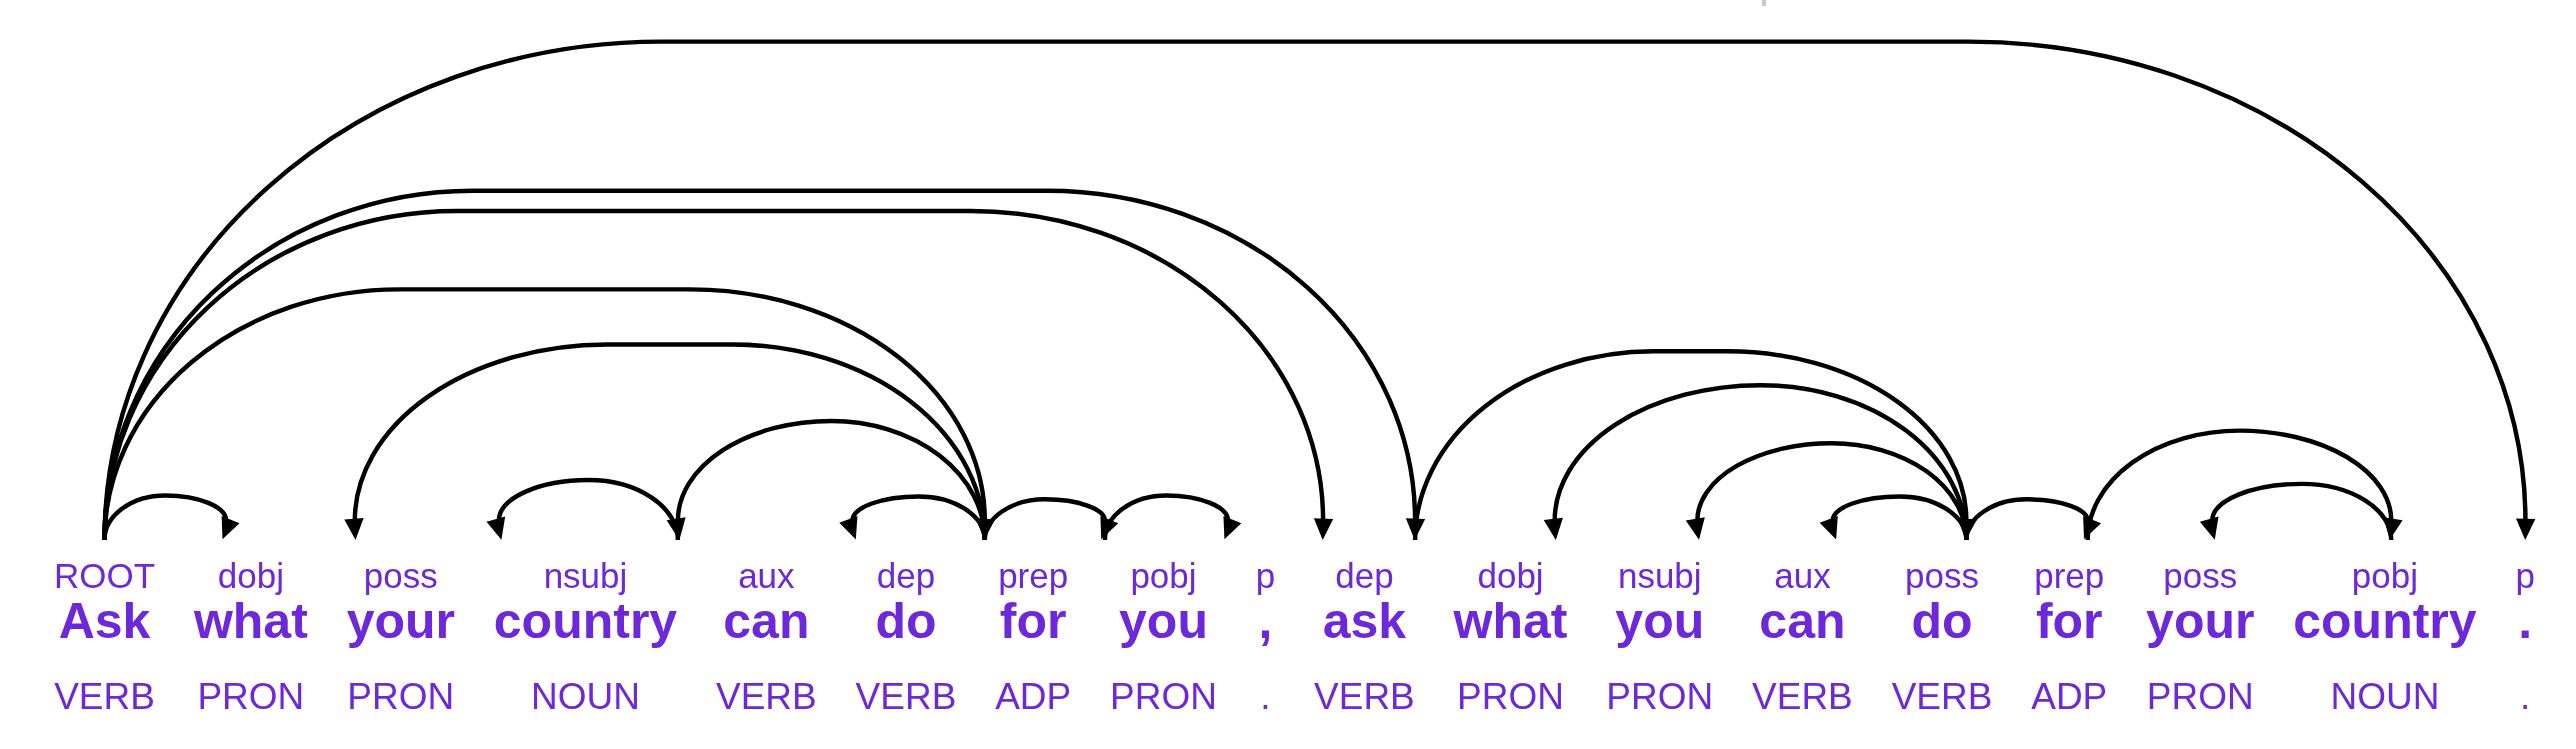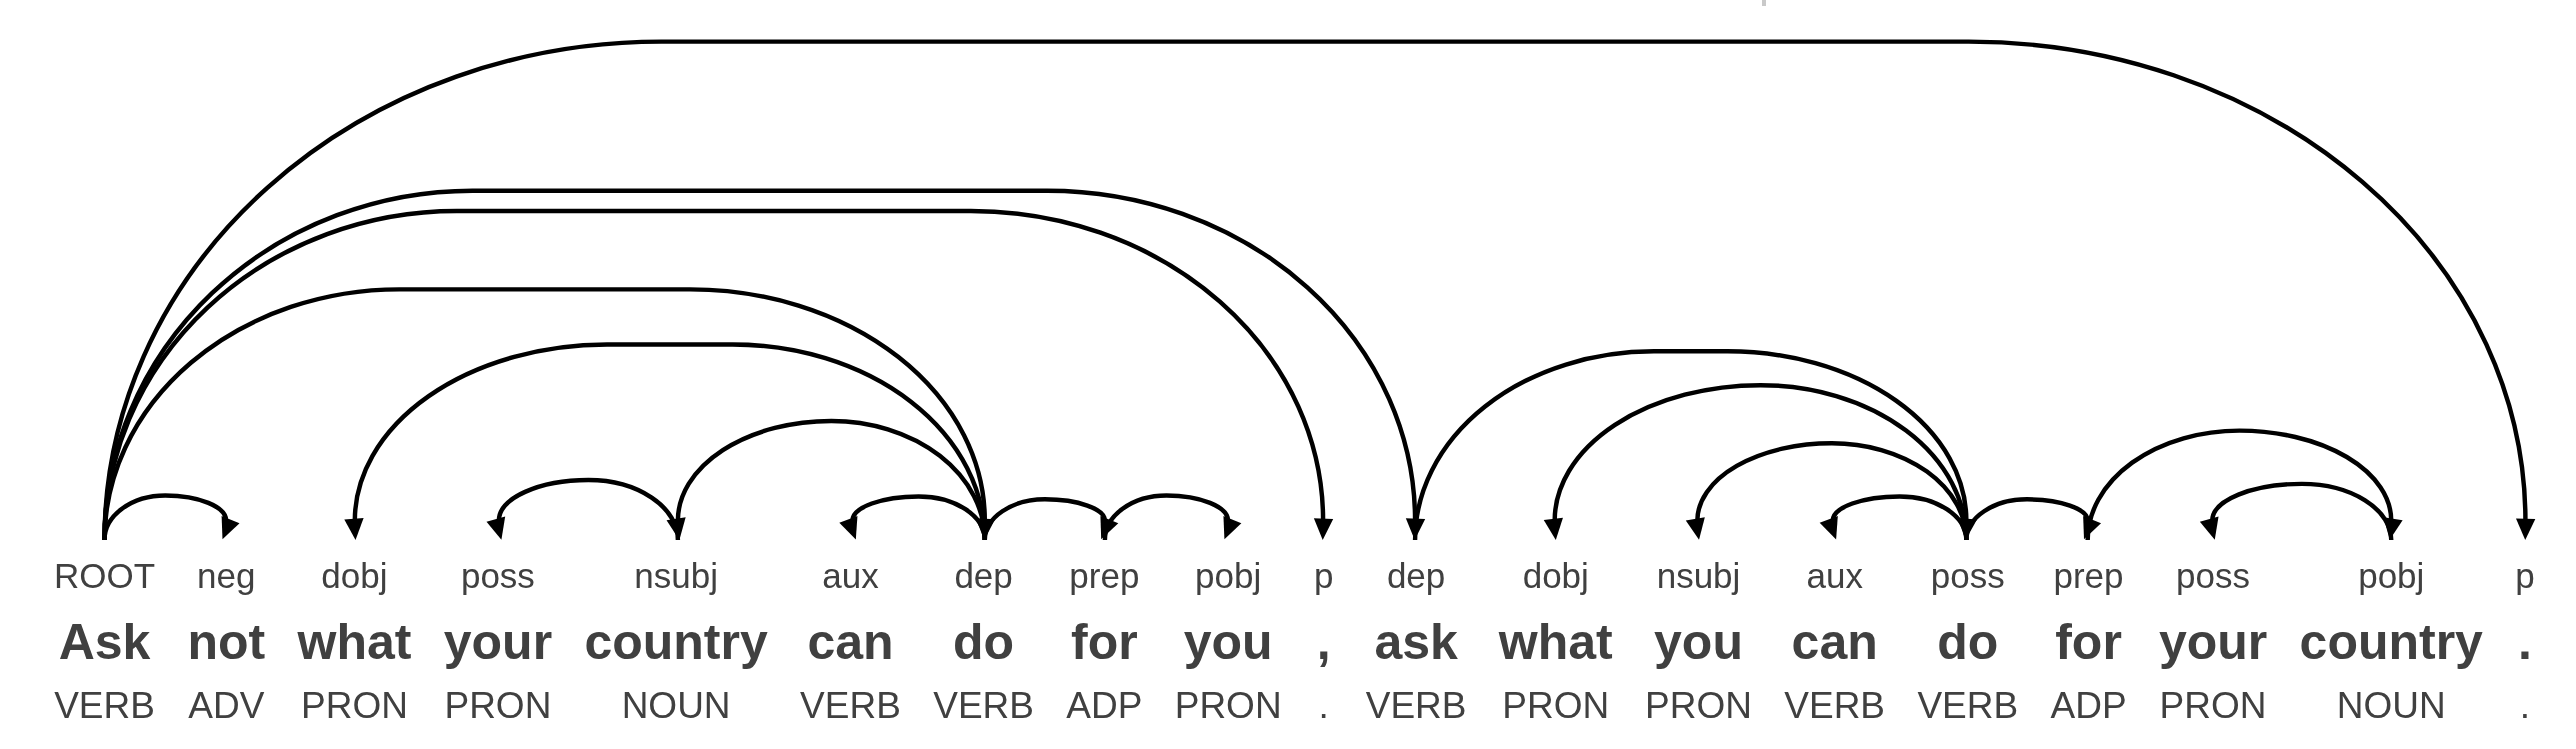--- a/index.html
+++ b/index.html
@@ -7,21 +7,21 @@
     padding: 0;
     background: #ffffff;
   }
   .stage {
     position: relative;
     width: 2544px;
     height: 750px;
     background: #ffffff;
     overflow: hidden;
     font-family: "Liberation Sans", "DejaVu Sans", sans-serif;
-    color: #404040;
+    color: #6d28d9;
   }
   svg.arcs {
     position: absolute;
     left: 0;
     top: 0;
     width: 2576px;
     height: 750px;
   }
   .token-row {
     position: absolute;
@@ -42,29 +42,29 @@
   }
   .dep-label {
     display: block;
     font-size: 35px;
     line-height: 35px;
     font-weight: 400;
     text-align: center;
   }
   .word {
     display: block;
-    margin-top: 24px;
+    margin-top: 3px;
     font-size: 50px;
     line-height: 50px;
     font-weight: 700;
     text-align: left;
   }
   .pos {
     display: block;
-    margin-top: 20px;
+    margin-top: 32px;
     font-size: 37px;
     line-height: 37px;
     font-weight: 400;
     text-align: center;
   }
   .stray-tick {
     position: absolute;
     top: 0;
   }
 </style>
@@ -110,25 +110,20 @@
       <path d="M 108 558 A 575.29484375 515 0 0 1 683.29484375 43 L 2034.43953125 43 A 575.29484375 495 0 0 1 2609.734375 538" fill="none" stroke="#000000" stroke-width="4.6"></path>
       <polygon points="2599.734375,536 2619.734375,536 2609.734375,558" fill="#000000" transform="rotate(1.1192235386700478 2609.734375 548)"></polygon>
     </svg>
   <div class="token-row">
       <div class="token">
         <span class="dep-label">ROOT</span>
         <span class="word">Ask</span>
         <span class="pos">VERB</span>
       </div>
       <div class="token">
-        <span class="dep-label">neg</span>
-        <span class="word">not</span>
-        <span class="pos">ADV</span>
-      </div>
-      <div class="token">
         <span class="dep-label">dobj</span>
         <span class="word">what</span>
         <span class="pos">PRON</span>
       </div>
       <div class="token">
         <span class="dep-label">poss</span>
         <span class="word">your</span>
         <span class="pos">PRON</span>
       </div>
       <div class="token">

